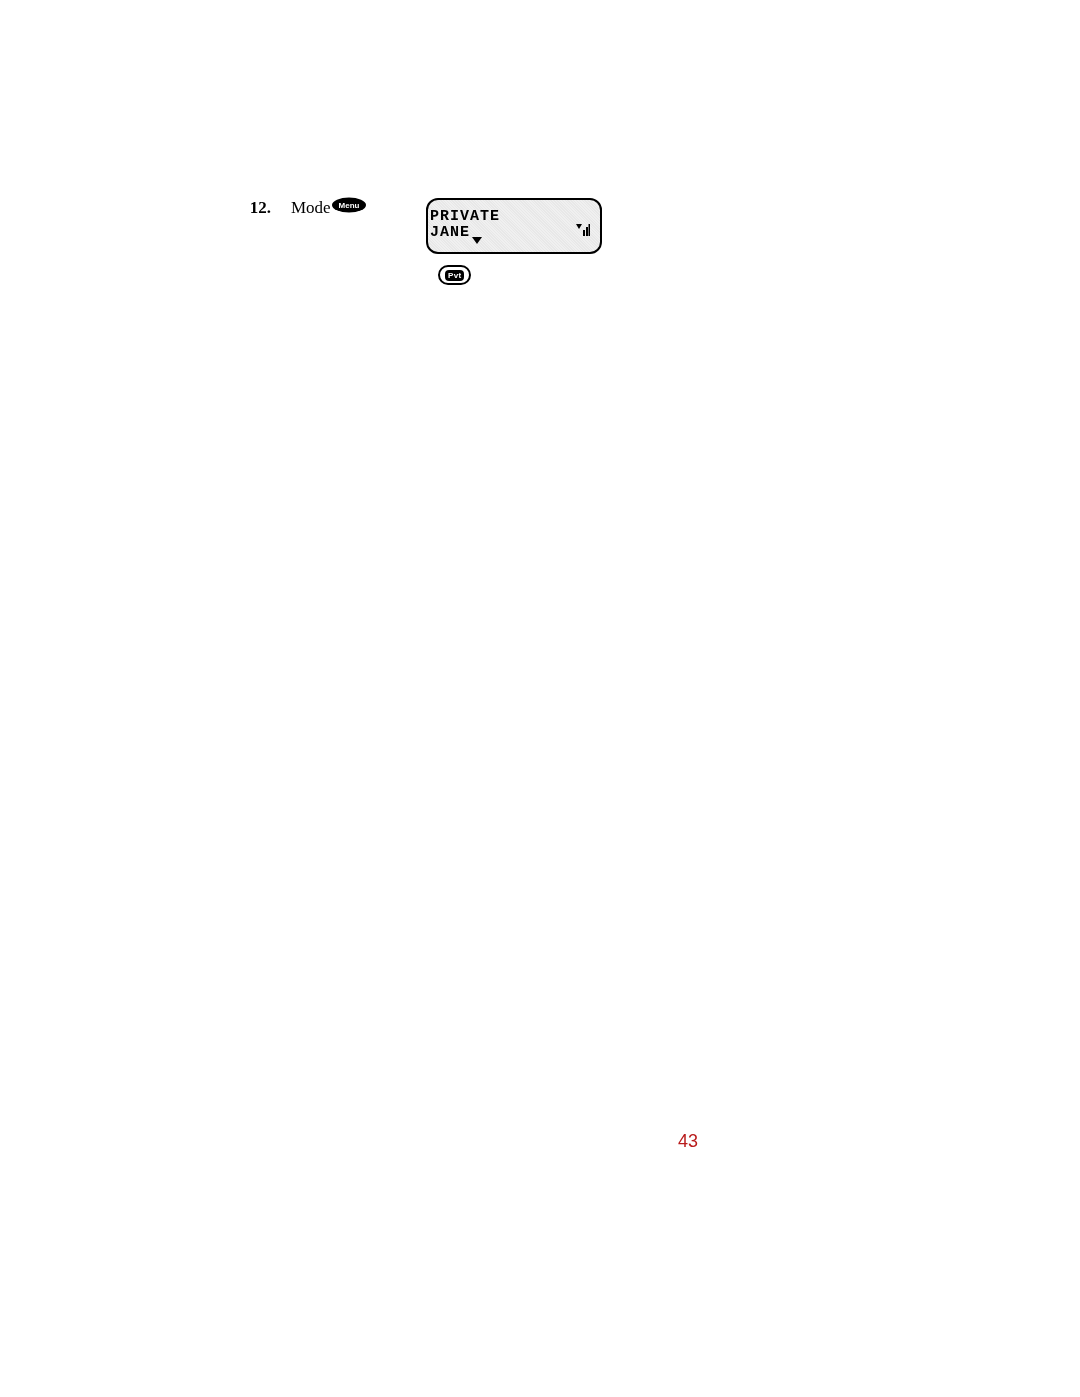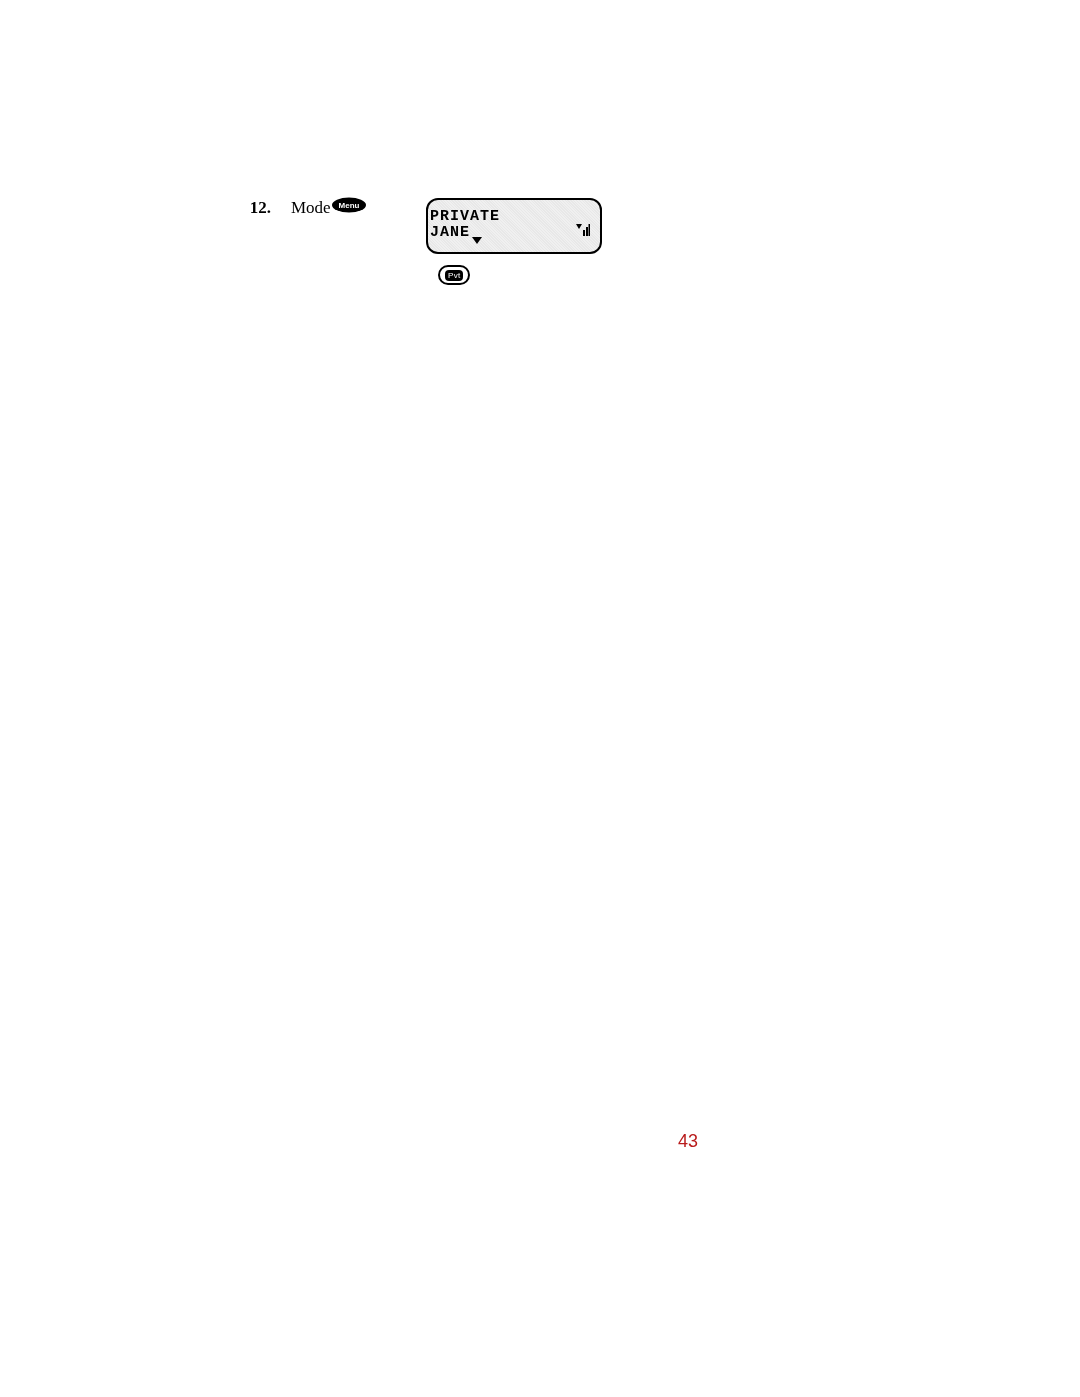--- a/index.html
+++ b/index.html
@@ -95,21 +95,21 @@
       align-items: center;
       justify-content: center;
       background: #fff;
       height: 20px;
     }
     .pvt-inner {
       background: #000;
       color: #fff;
       font-family: Arial, sans-serif;
       font-size: 8px;
-      font-weight: normal;
+      font-weight: bold;
       padding: 1px 3px;
       border-radius: 4px;
       letter-spacing: 0.3px;
     }
     .page-number {
       position: absolute;
       right: 382px;
       top: 1131px;
       font-family: Arial, Helvetica, sans-serif;
       font-size: 18px;

